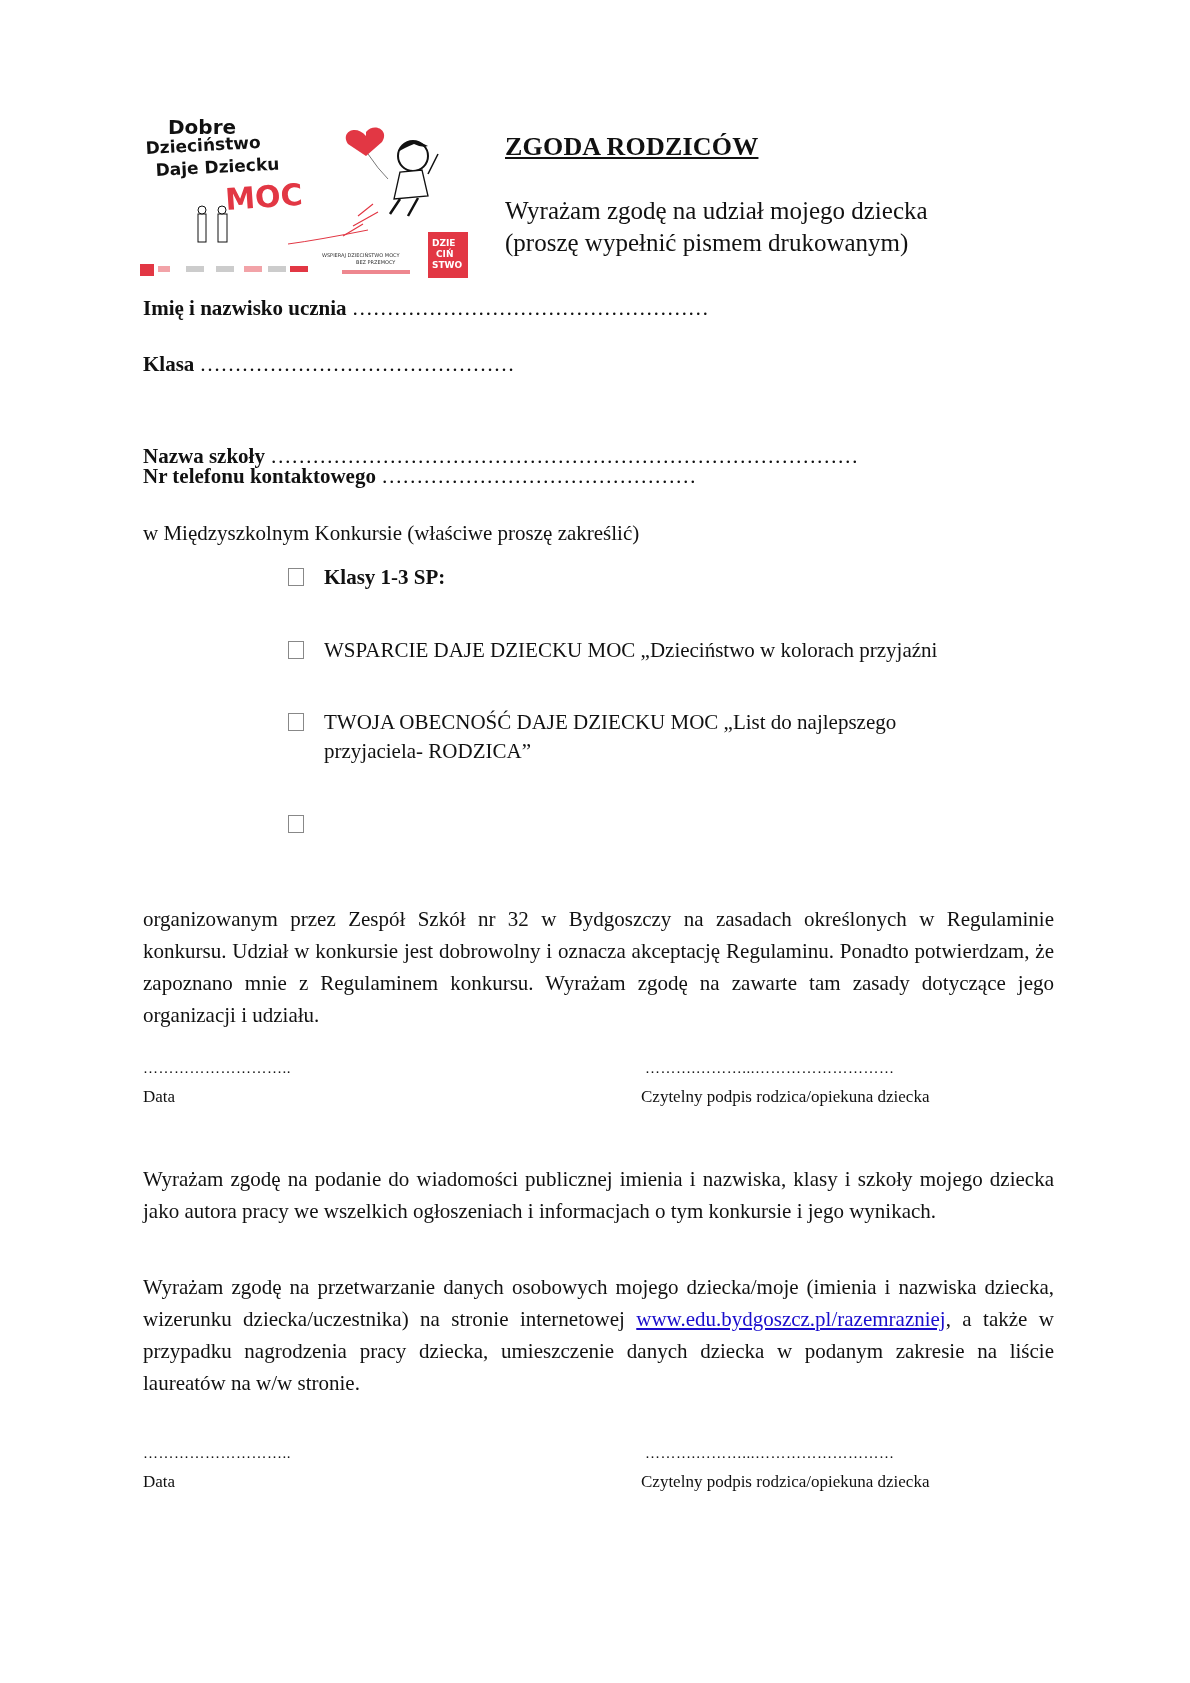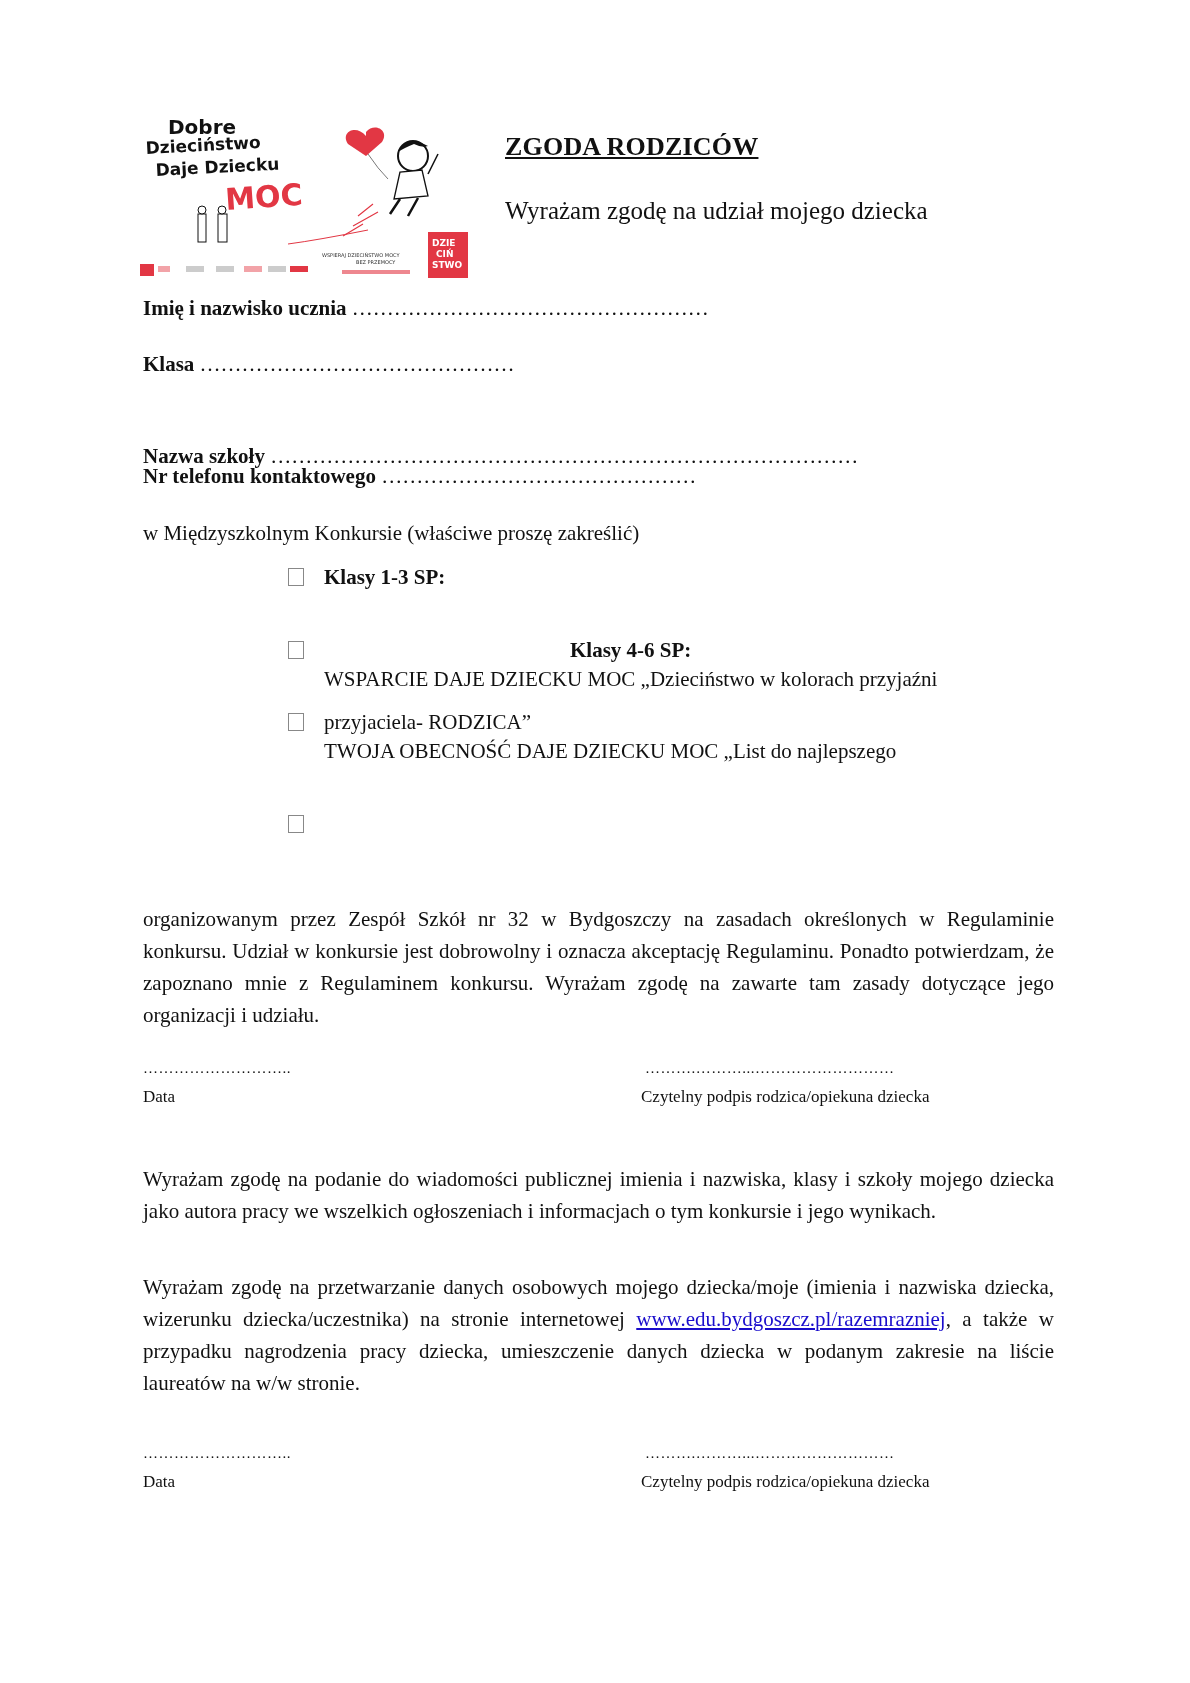--- a/index.html
+++ b/index.html
@@ -8,21 +8,21 @@
     .abs { position: absolute; }
     .logo { left: 138px; top: 104px; width: 330px; height: 176px; }
     .title { left: 505px; top: 132px; font-size: 26px; font-weight: bold; text-decoration: underline; letter-spacing: 0.2px; }
     .subtitle { left: 505px; top: 195px; font-size: 25px; line-height: 32px; }
     .field { left: 143px; font-size: 21px; }
     .field b { font-weight: bold; }
     .intro { left: 143px; top: 521px; font-size: 21px; }
     .option { left: 288px; font-size: 21px; line-height: 29px; }
     .cb { position: absolute; left: 0; top: 5px; width: 16px; height: 18px; border: 1px solid #888; box-sizing: border-box; }
     .opt-text { margin-left: 36px; }
-    .opt-title { font-weight: bold; text-align: center; }
+    .opt-title { font-weight: bold; }
     .para { left: 143px; width: 911px; font-size: 21px; line-height: 32px; text-align: justify; }
     .dots { font-size: 15px; letter-spacing: 0.5px; }
     .sig-label { font-size: 17px; }
     a.link { color: #1a0dcc; text-decoration: underline; }
   </style>
 </head>
 <body>
 
 <div class="abs logo">
   <svg width="330" height="176" viewBox="0 0 330 176">
@@ -62,20 +62,21 @@
     <rect x="290" y="128" width="40" height="46" fill="#e23744"></rect>
     <text x="294" y="142" font-family="DejaVu Sans, sans-serif" font-size="9" font-weight="bold" fill="#fff">DZIE</text>
     <text x="298" y="153" font-family="DejaVu Sans, sans-serif" font-size="9" font-weight="bold" fill="#fff">CIŃ</text>
     <text x="294" y="164" font-family="DejaVu Sans, sans-serif" font-size="9" font-weight="bold" fill="#fff">STWO</text>
   </svg>
 </div>
 
 <div class="abs title">ZGODA RODZICÓW</div>
 <div class="abs subtitle">
   <div>Wyrażam zgodę na udział mojego dziecka</div>
+  <div>(proszę wypełnić pismem drukowanym)</div>
 </div>
 
 <div class="abs field" style="top:296px;">
   <b>Imię i nazwisko ucznia</b>
   <span>……………………………………………</span>
 </div>
 <div class="abs field" style="top:352px;">
   <b>Klasa</b>
   <span>………………………………………</span>
 </div>
@@ -92,29 +93,28 @@
 
 <div class="abs option" style="top:563px;">
   <span class="cb"></span>
   <div class="opt-text">
     <div class="opt-title">Klasy 1-3 SP:</div>
   </div>
 </div>
 <div class="abs option" style="top:636px;">
   <span class="cb"></span>
   <div class="opt-text">
-    <div class="opt-title">Klasy 4-6 SP:</div>
     <div>WSPARCIE DAJE DZIECKU MOC „Dzieciństwo w kolorach przyjaźni</div>
   </div>
 </div>
 <div class="abs option" style="top:708px;">
   <span class="cb"></span>
   <div class="opt-text">
+    <div>TWOJA OBECNOŚĆ DAJE DZIECKU MOC „List do najlepszego</div>
     <div>przyjaciela- RODZICA”</div>
-    <div>TWOJA OBECNOŚĆ DAJE DZIECKU MOC „List do najlepszego</div>
   </div>
 </div>
 <div class="abs option" style="top:810px;">
   <span class="cb"></span>
   <div class="opt-text">
   </div>
 </div>
 
 <div class="abs para" style="top:903px;">organizowanym przez Zespół Szkół nr 32 w Bydgoszczy na zasadach określonych w Regulaminie konkursu. Udział w konkursie jest dobrowolny i oznacza akceptację Regulaminu. Ponadto potwierdzam, że zapoznano mnie z Regulaminem konkursu. Wyrażam zgodę na zawarte tam zasady dotyczące jego organizacji i udziału.</div>
 

